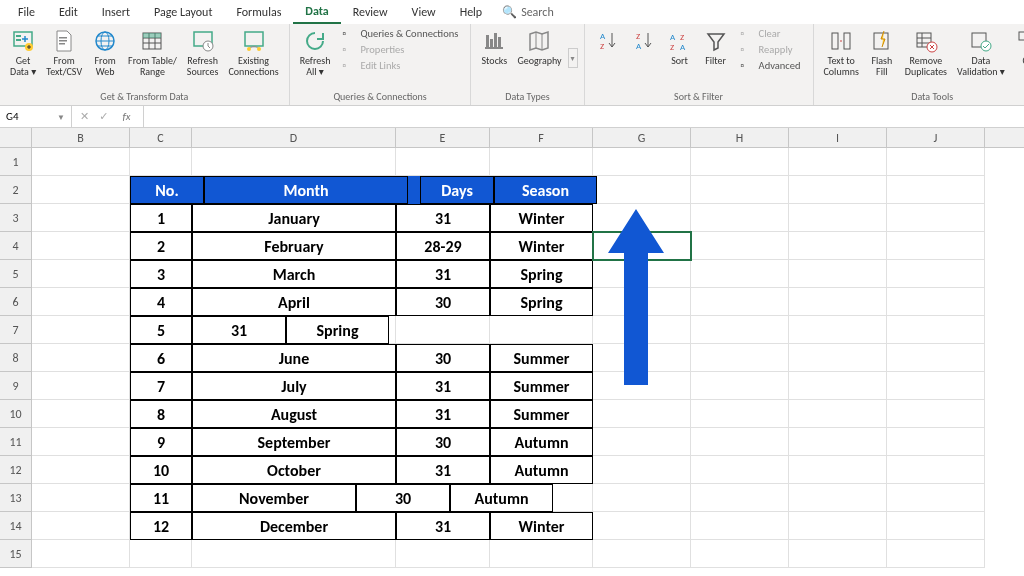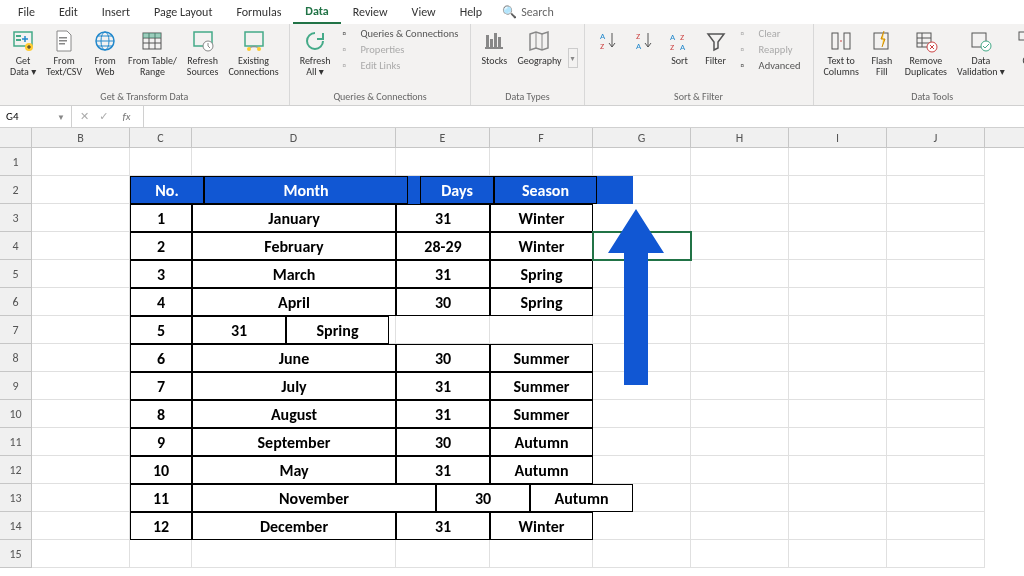--- a/index.html
+++ b/index.html
@@ -562,27 +562,27 @@
         <div class="dtcell" style="width: 103px;">Summer</div>
       </div>
       <div class="row" style="height: 28px;">
         <div class="dtcell" style="width: 62px;">9</div>
         <div class="dtcell" style="width: 204px;">September</div>
         <div class="dtcell" style="width: 94px;">30</div>
         <div class="dtcell" style="width: 103px;">Autumn</div>
       </div>
       <div class="row" style="height: 28px;">
         <div class="dtcell" style="width: 62px;">10</div>
-        <div class="dtcell" style="width: 204px;">May</div>
+        <div class="dtcell" style="width: 204px;">October</div>
         <div class="dtcell" style="width: 94px;">31</div>
         <div class="dtcell" style="width: 103px;">Autumn</div>
       </div>
       <div class="row" style="height: 28px;">
         <div class="dtcell" style="width: 62px;">11</div>
-        <div class="dtcell" style="width: 244px;">November</div>
+        <div class="dtcell" style="width: 164px;">November</div>
         <div class="dtcell" style="width: 94px;">30</div>
         <div class="dtcell" style="width: 103px;">Autumn</div>
       </div>
       <div class="row" style="height: 28px;">
         <div class="dtcell" style="width: 62px;">12</div>
         <div class="dtcell" style="width: 204px;">December</div>
         <div class="dtcell" style="width: 94px;">31</div>
         <div class="dtcell" style="width: 103px;">Winter</div>
       </div>
     </div>

